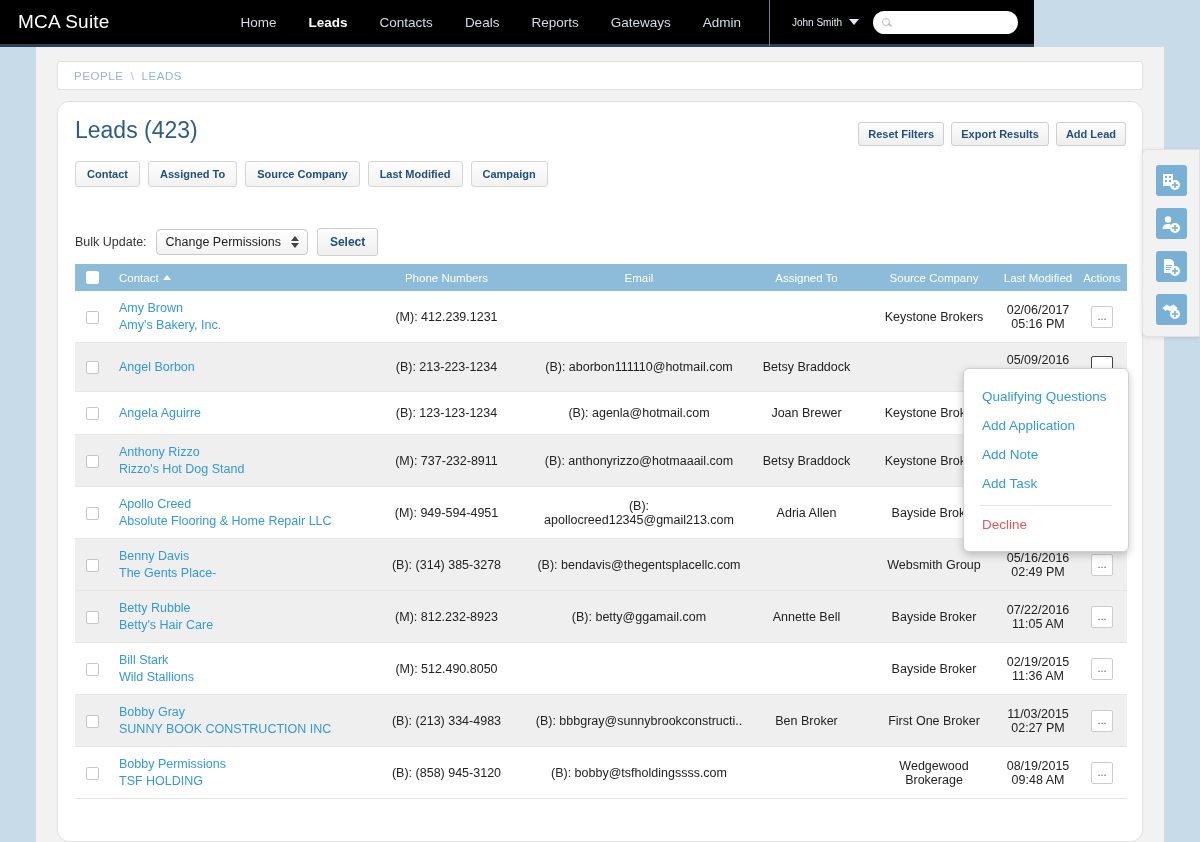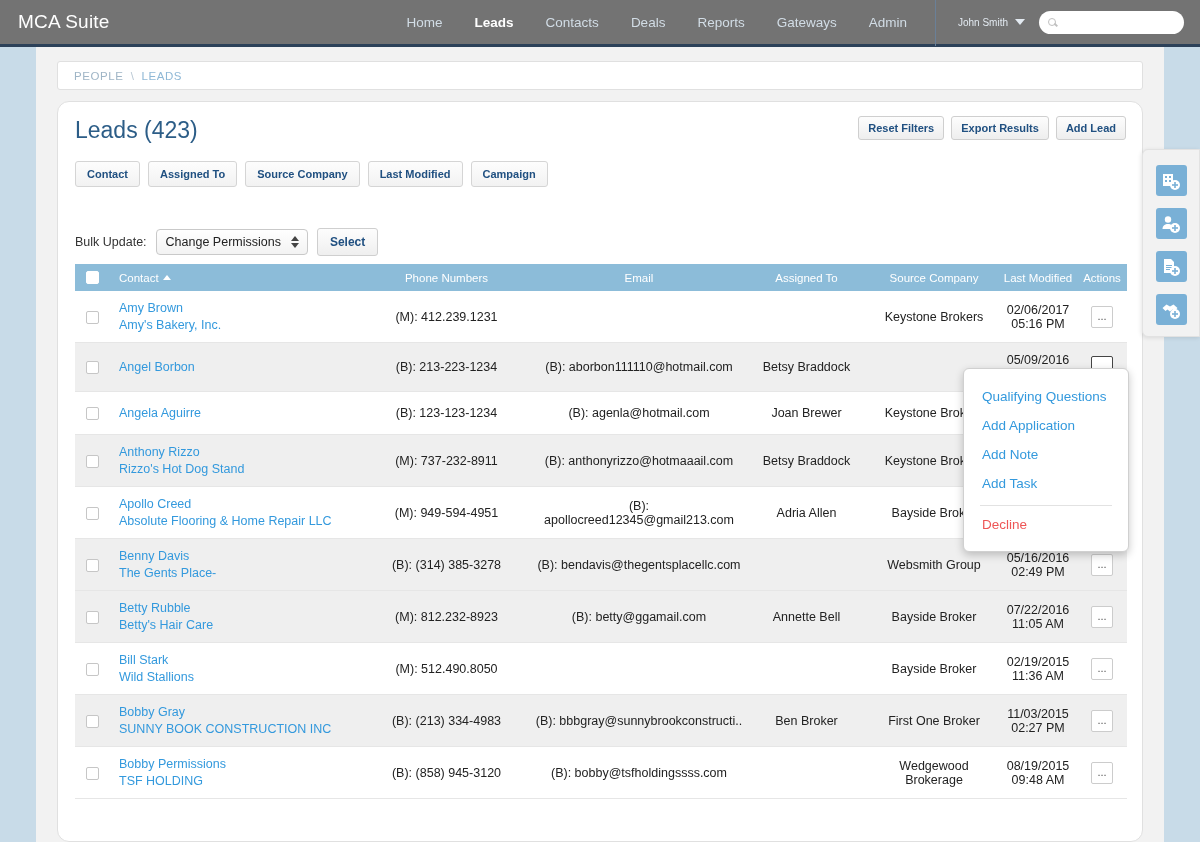--- a/index.html
+++ b/index.html
@@ -7,22 +7,22 @@
   body {
     width:1200px; height:842px;
     font-family:"Liberation Sans", sans-serif;
     background:#c8dbe8;
     overflow:hidden;
     position:relative;
   }
 
   
   .navbar {
-    position:absolute; left:0; top:0; width:1200px; height:47px;
-    background:#737373;
+    position:absolute; left:0; top:0; width:1034px; height:47px;
+    background:#000000;
     border-bottom:3px solid #2c4159;
     display:flex; align-items:center;
   }
   .brand {
     color:#ffffff; font-size:19px; margin-left:18px; letter-spacing:.2px;
     white-space:nowrap;
   }
   .nav-links { margin-left:auto; display:flex; align-items:center; height:47px; }
   .nav-link {
     color:#d2dde6; font-size:13.5px; padding:0 16px; line-height:47px;
@@ -71,21 +71,21 @@
   .main-card {
     position:absolute; left:57px; top:101px; width:1086px; height:741px;
     background:#ffffff; border:1px solid #e0e0e0; border-radius:12px;
   }
 
   .page-title {
     position:absolute; left:17px; top:15px;
     font-size:23px; color:#2c5d87; font-weight:normal;
   }
 
-  .top-btns { position:absolute; right:16px; top:14px; display:flex; gap:7px; }
+  .top-btns { position:absolute; right:16px; top:20px; display:flex; gap:7px; }
   .btn {
     background:linear-gradient(#fdfdfd,#eeeeee);
     border:1px solid #cfcfcf; border-radius:3px;
     color:#205081; font-size:11px; font-weight:bold;
     padding:5px 9px; cursor:pointer; white-space:nowrap;
     font-family:"Liberation Sans", sans-serif;
   }
   .filter-row { position:absolute; left:17px; top:59px; display:flex; gap:8px; }
   .filter-btn {
     background:linear-gradient(#fdfdfd,#f2f2f2);

